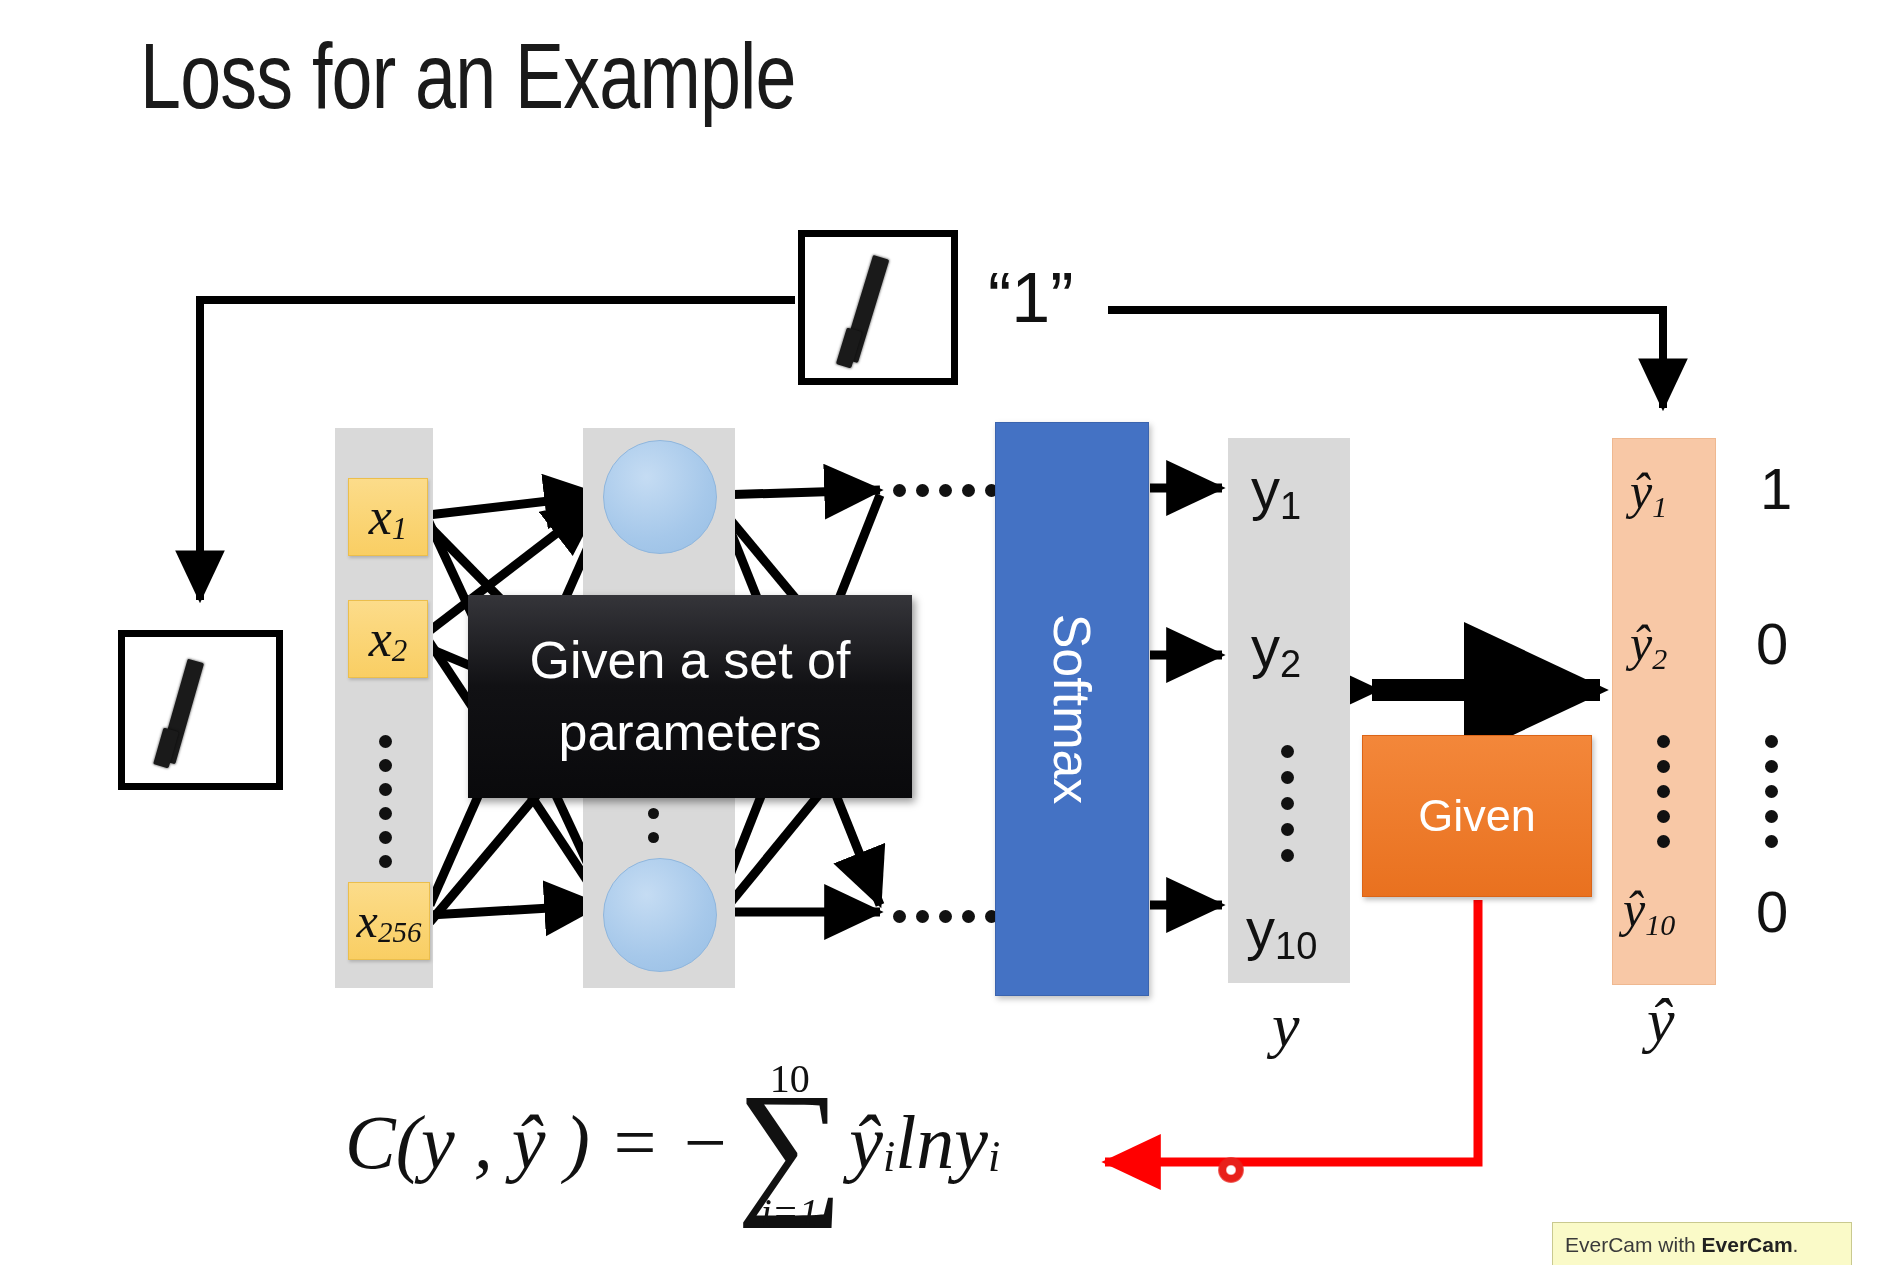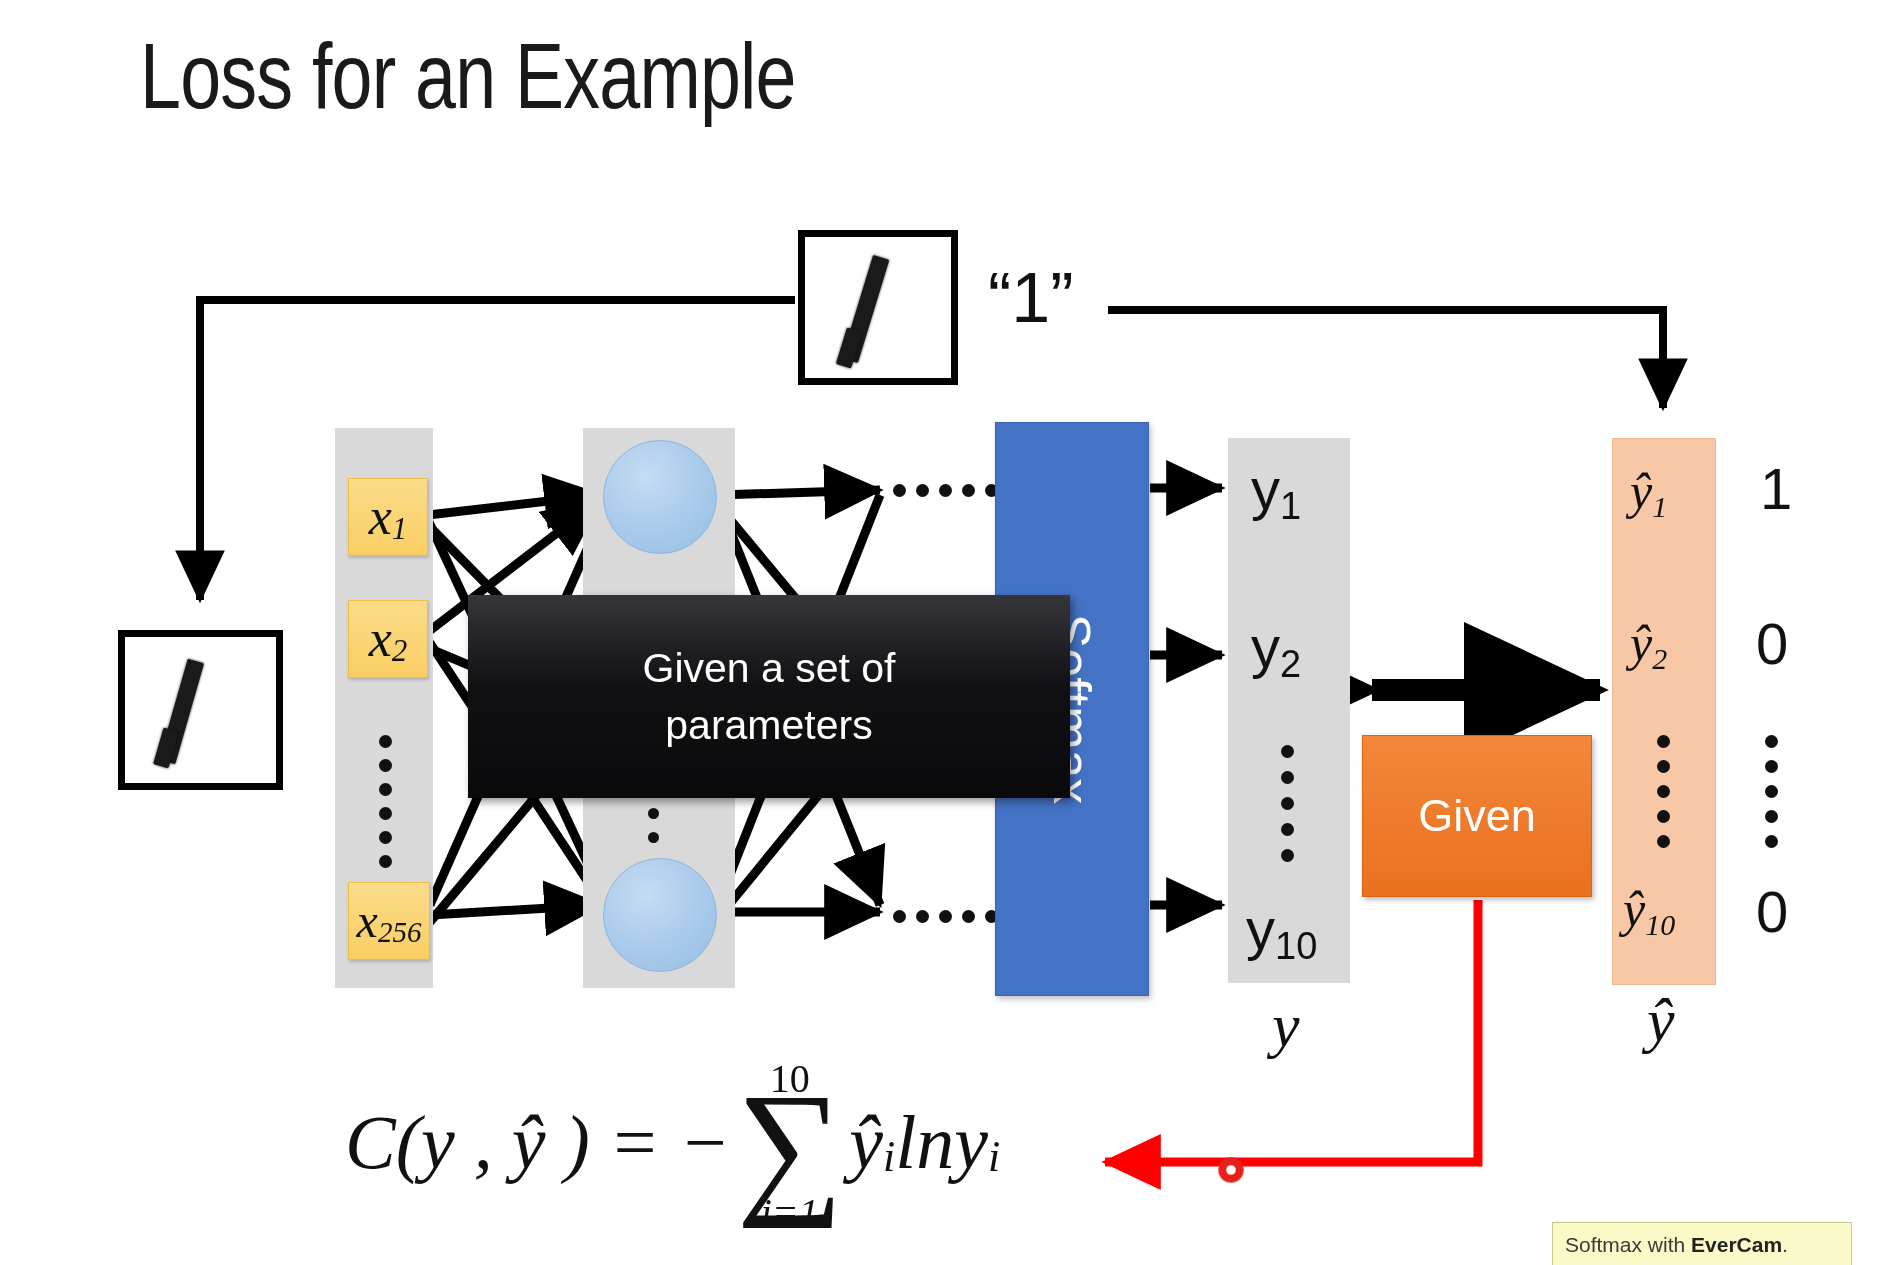--- a/index.html
+++ b/index.html
@@ -222,26 +222,26 @@
     align-items:center; margin:0 6px; position:relative; top:4px;
   }
   .formula .sig-top { font-size:40px; font-style:normal; line-height:1; margin-bottom:-8px; }
   .formula .sig { font-size:150px; font-style:normal; line-height:0.72; font-family:"Liberation Serif", serif; }
   .formula .sig-bot { font-size:40px; font-style:italic; line-height:1; margin-top:-6px;text-align:right; }
   .formula .sub { font-size:44px; position:relative; top:14px; }
 
   
   .tooltip {
     position:absolute; left:468px; top:595px;
-    width:602px; height:203px;
+    width:444px; height:203px;
     background:linear-gradient(180deg,#35353a 0%,#111114 45%,#0a0a0c 100%);
     color:#fff;
     display:flex; flex-direction:column;
     align-items:center; justify-content:center;
-    font-size:41px; line-height:1.38;
+    font-size:52px; line-height:1.38;
     box-shadow:3px 4px 8px rgba(0,0,0,0.4);
   }
 
   
   .evercam {
     position:absolute; left:1552px; top:1222px;
     width:300px; height:60px;
     background:#FAFAC8;
     border:1px solid #C9C98F;
     overflow:hidden;
@@ -442,19 +442,19 @@
       <span class="fm">lny</span>
       <span class="sub">i</span>
   </div>
 
   <div class="tooltip">
     <span>Given a set of</span>
     <span>parameters</span>
   </div>
 
   <div class="evercam">
-    <span>Softmax with </span><b>EverCam</b><span>.</span><br>
+    <span>EverCam with </span><b>EverCam</b><span>.</span><br>
     <span class="url">http://www.camdemy.com</span>
   </div>
 
   <div class="cursor-dot"></div>
 
 </div>
 
 </body></html>

